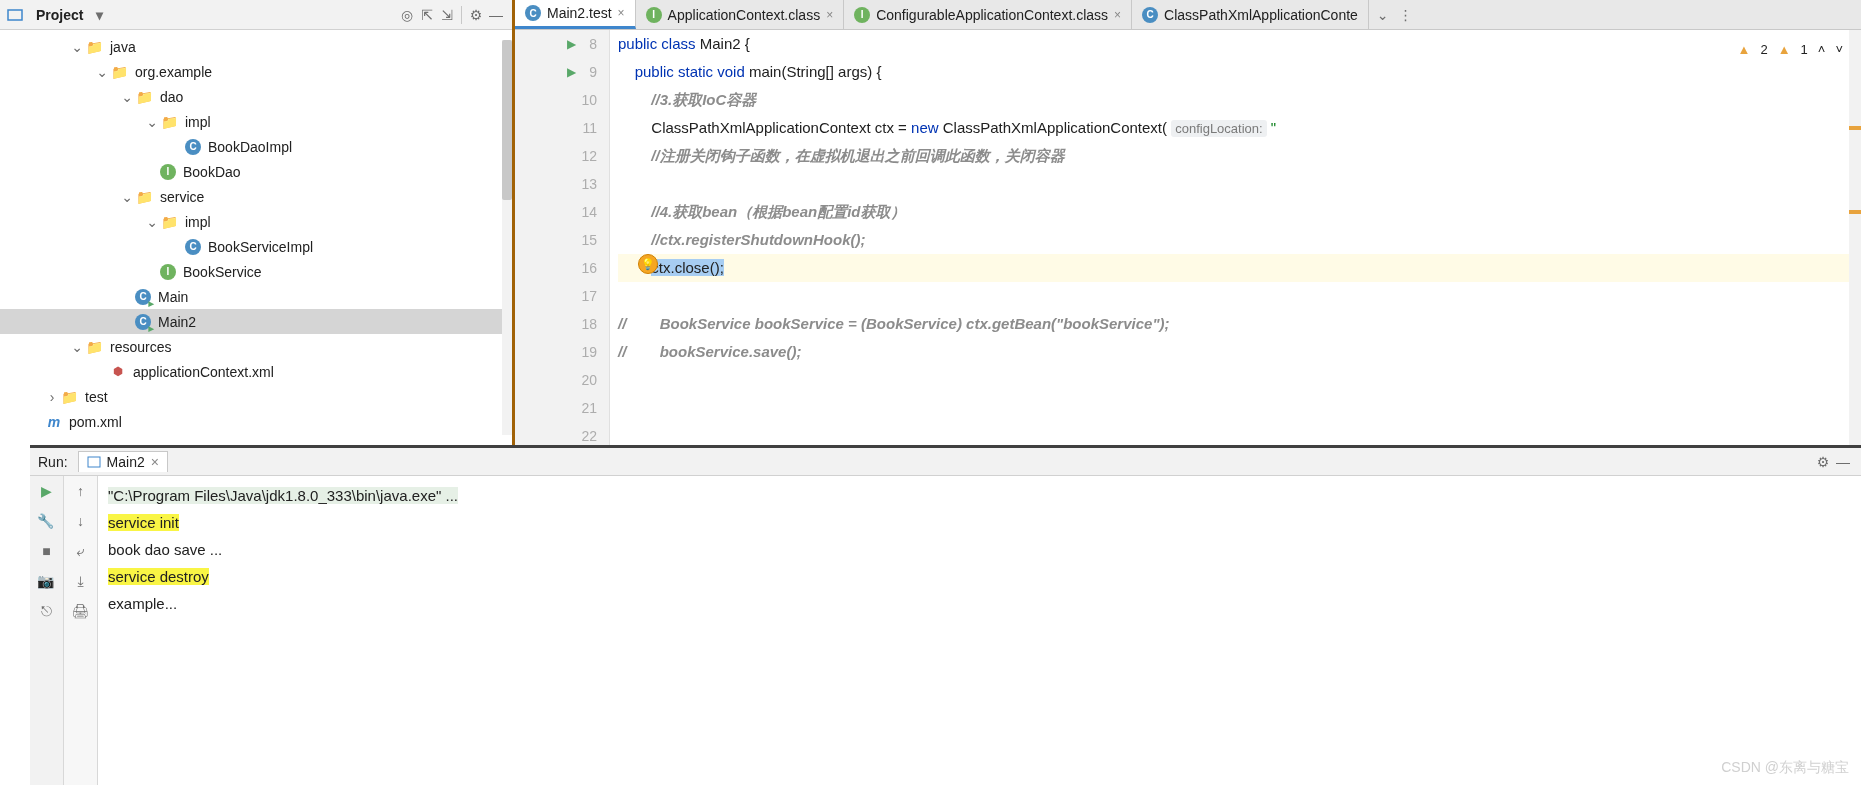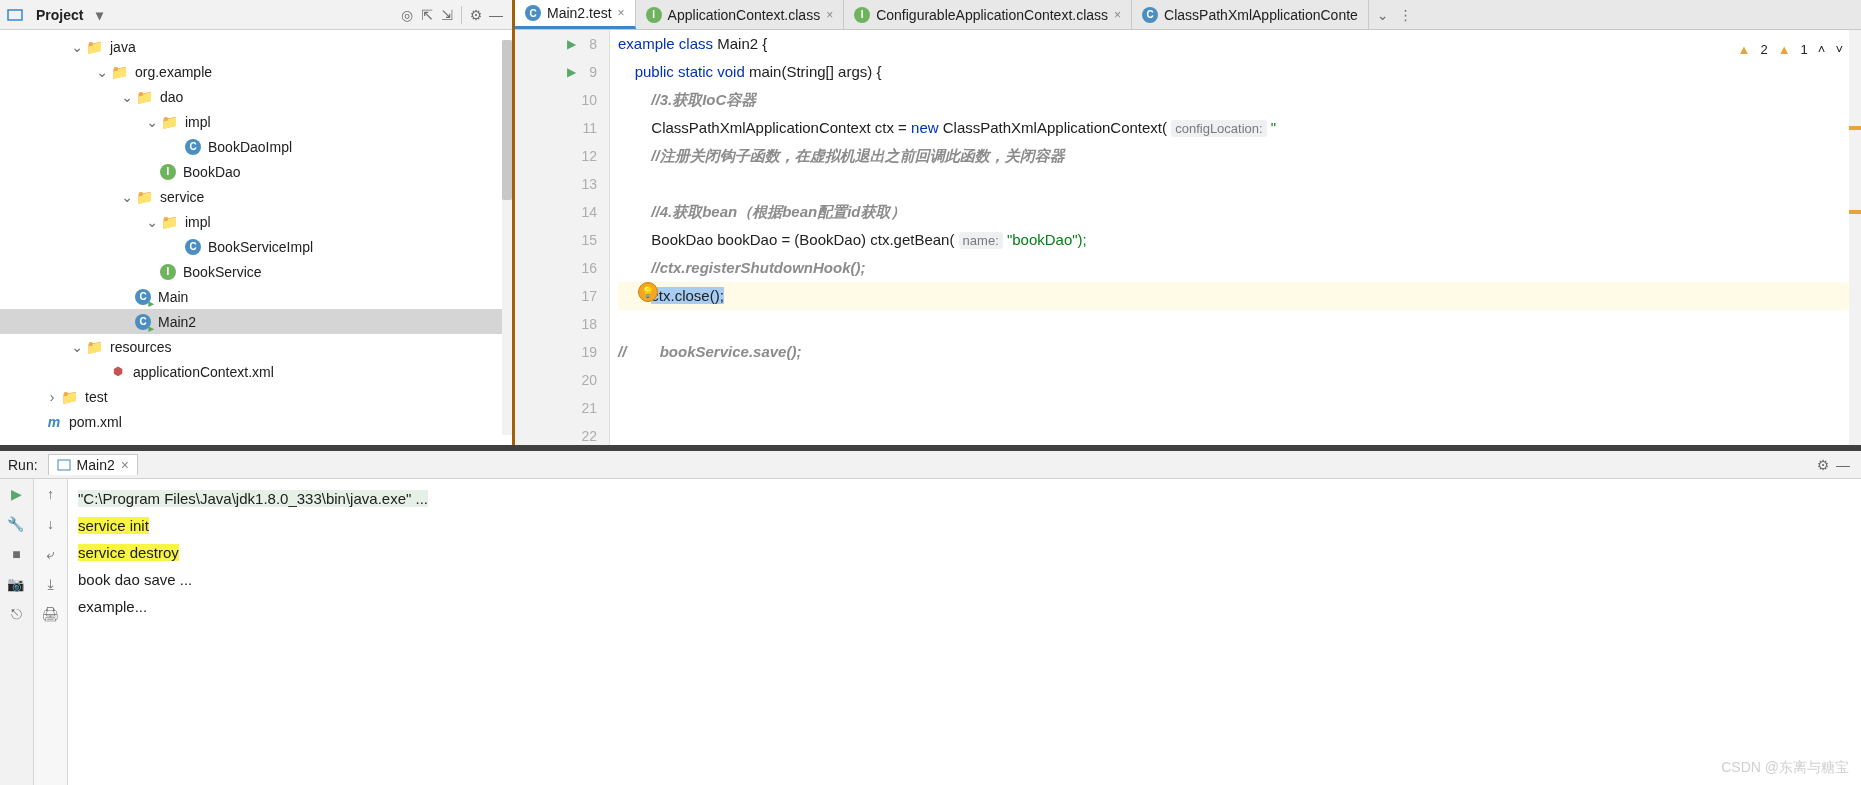--- a/index.html
+++ b/index.html
@@ -49,21 +49,21 @@
 .cmt { color: #8c8c8c; font-style: italic; font-weight: bold; }
 .str { color: #067d17; }
 .hint { background: #eef0f2; color: #7a7a7a; padding: 1px 4px; font-size: 13px; border-radius: 3px; font-style: normal; }
 .bulb { position: absolute; left: 20px; width: 20px; height: 20px; background: #f5a623; border-radius: 50%; border: 1px solid #d08000; display: flex; align-items: center; justify-content: center; font-size: 11px; color: #fff; }
 
 .status-icons { position: absolute; top: 6px; right: 18px; display: flex; gap: 10px; font-size: 13px; align-items: center; }
 .warn-tri { color: #e8a33d; }
 .rt-strip { position: absolute; right: 0; top: 0; bottom: 0; width: 12px; background: #f2f2f2; }
 .rt-mark { position: absolute; width: 12px; height: 4px; }
 
-.run-panel { flex: 1; display: flex; flex-direction: column; border-top: 6px solid #404040; min-height: 0; }
+.run-panel { flex: 1; display: flex; flex-direction: column; border-top: 3px solid #404040; min-height: 0; margin-left: 30px; }
 .run-header { height: 28px; display: flex; align-items: center; padding: 0 8px; background: #f2f2f2; border-bottom: 1px solid #d1d1d1; }
 .run-header .spacer { flex: 1; }
 .run-tab { display: flex; align-items: center; gap: 6px; padding: 2px 8px; background: #fff; border: 1px solid #c8c8c8; border-bottom: none; }
 .run-body { flex: 1; display: flex; }
 .run-toolbar-left { width: 34px; background: #f2f2f2; border-right: 1px solid #d8d8d8; display: flex; flex-direction: column; align-items: center; padding-top: 4px; gap: 8px; }
 .run-toolbar-left2 { width: 34px; background: #f7f7f7; border-right: 1px solid #d8d8d8; display: flex; flex-direction: column; align-items: center; padding-top: 4px; gap: 8px; }
 .tb-btn { width: 22px; height: 22px; display: flex; align-items: center; justify-content: center; color: #6e6e6e; cursor: pointer; }
 .tb-run { color: #59a869; }
 .console { flex: 1; font-family: "JetBrains Mono", Consolas, monospace; font-size: 15px; padding: 6px 10px; line-height: 27px; }
 .console .cmd { background: #e6f0e6; }
@@ -232,31 +232,31 @@
       </div>
       <div class="code">
         <div class="status-icons">
           <span class="warn-tri">▲</span>
             <span>2</span>
           <span class="warn-tri">▲</span>
             <span>1</span>
           <span>˄</span>
             <span>˅</span>
         </div>
-        <div class="cline"><span class="kw">example class</span> Main2 {</div>
+        <div class="cline"><span class="kw">public class</span> Main2 {</div>
         <div class="cline">    <span class="kw">public static void</span> main(String[] args) {</div>
         <div class="cline"><span class="cmt">        //3.获取IoC容器</span></div>
         <div class="cline"><span>        ClassPathXmlApplicationContext ctx = </span><span class="kw">new</span><span> ClassPathXmlApplicationContext( </span><span class="hint">configLocation:</span><span class="str"> "</span></div>
         <div class="cline"><span class="cmt">        //注册关闭钩子函数，在虚拟机退出之前回调此函数，关闭容器</span></div>
         <div class="cline"></div>
         <div class="cline"><span class="cmt">        //4.获取bean（根据bean配置id获取）</span></div>
-        <div class="cline"><span>        BookDao bookDao = (BookDao) ctx.getBean( </span><span class="hint">name:</span><span class="str"> "bookDao");</span></div>
         <div class="cline"><span class="cmt">        //ctx.registerShutdownHook();</span></div>
         <div class="cline hl" style="position:relative"><span class="bulb">💡</span>        <span class="sel">ctx.close();</span></div>
         <div class="cline"></div>
+        <div class="cline"><span class="cmt">//        BookService bookService = (BookService) ctx.getBean("bookService");</span></div>
         <div class="cline"><span class="cmt">//        bookService.save();</span></div>
         <div class="cline"></div>
       </div>
       <div class="rt-strip">
         <div class="rt-mark" style="top:96px;background:#e8a33d"></div>
         <div class="rt-mark" style="top:180px;background:#e8a33d"></div>
       </div>
     </div>
   </div>
 </div>
@@ -286,20 +286,20 @@
     <div class="run-toolbar-left2">
       <span class="tb-btn">↑</span>
       <span class="tb-btn">↓</span>
       <span class="tb-btn">⤶</span>
       <span class="tb-btn">⤓</span>
       <span class="tb-btn">🖨</span>
     </div>
     <div class="console">
       <div><span class="cmd">"C:\Program Files\Java\jdk1.8.0_333\bin\java.exe" ...</span></div>
       <div><span class="hlite">service init</span></div>
+      <div>book dao save ...</div>
       <div><span class="hlite">service destroy</span></div>
-      <div>book dao save ...</div>
       <div>example...</div>
     </div>
   </div>
 </div>
 
 <div class="watermark">CSDN @东离与糖宝</div>
 
 </body></html>

